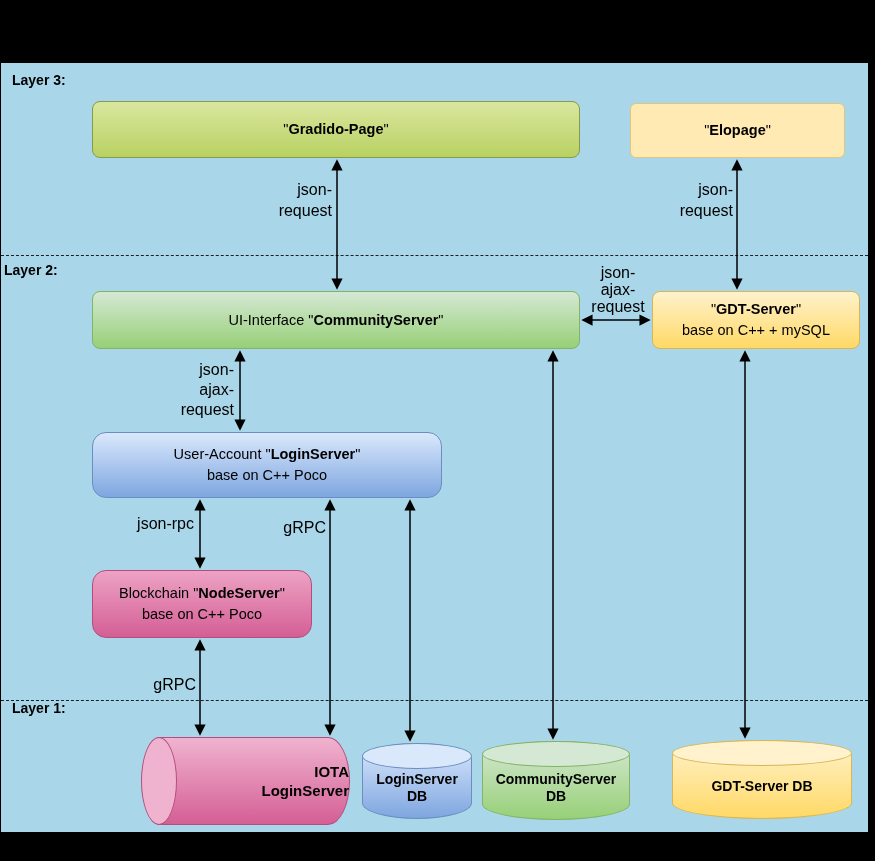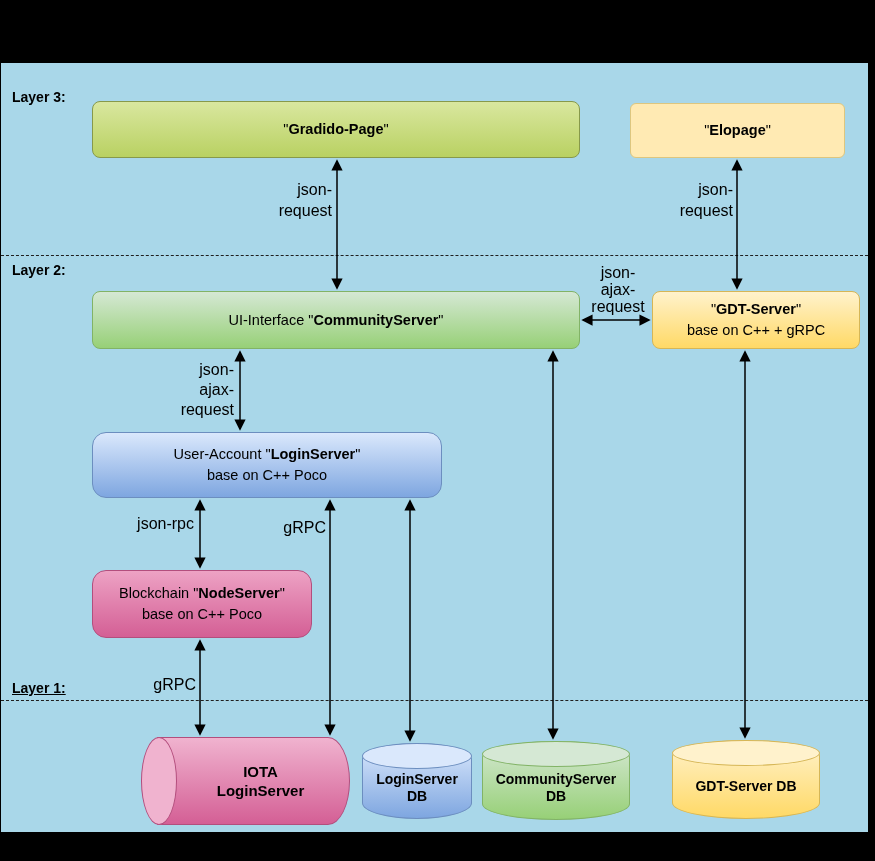--- a/index.html
+++ b/index.html
@@ -29,21 +29,21 @@
   .cyl-pink  { --c1:#f0b3cf; --c2:#d45f95; --bc:#b34e7d; }
   .vcyl .ctext { position:relative; z-index:1; height:100%; display:flex; flex-direction:column;
           justify-content:center; align-items:center; text-align:center;
           font-size:14px; font-weight:bold; line-height:17px; padding-top:14px; }
 
   .hcyl { position:absolute; border:1px solid var(--bc); border-radius:0 22px 22px 0 / 0 50% 50% 0;
           background:linear-gradient(var(--c1),var(--c2)); }
   .hcyl::before { content:""; position:absolute; left:-17px; top:-1px; bottom:-1px; width:34px;
           background:var(--c1); border:1px solid var(--bc); border-radius:50%; }
   .hcyl .ctext { position:relative; z-index:1; height:100%; display:flex; flex-direction:column;
-          justify-content:center; align-items:center; text-align:center;
+          justify-content:center; align-items:flex-end; text-align:center;
           font-size:15px; font-weight:bold; line-height:19px; padding-left:14px; }
 
   .elabel { position:absolute; font-size:16px; line-height:21px; }
   .elabel.tight { line-height:17px; }
   .ta-r { text-align:right; } .ta-c { text-align:center; }
 
   .overlay { position:absolute; left:0; top:0; width:875px; height:861px; pointer-events:none; }
   .overlay line { stroke:#000; stroke-width:1.5; }
 
   .topbar { position:absolute; left:0; top:0; width:875px; height:62px; background:#000; }
@@ -53,39 +53,39 @@
 <body>
 
 <div class="page">
   <div class="topbar"></div>
   <div class="canvas"></div>
   <div class="bottombar"></div>
 
   <div class="sep" style="top:255px;"></div>
   <div class="sep" style="top:700px;"></div>
 
-  <div class="layer-label" style="left:12px; top:72px;margin-top:17px;">Layer 3:</div>
-  <div class="layer-label" style="left:12px; top:262px;">Layer 2:</div>
-  <div class="layer-label" style="left:12px; top:680px;text-decoration:underline;">Layer 1:</div>
+  <div class="layer-label" style="left:12px; top:72px;">Layer 3:</div>
+  <div class="layer-label" style="left:4px; top:262px;">Layer 2:</div>
+  <div class="layer-label" style="left:12px; top:700px;">Layer 1:</div>
 
   <div class="box r8 c-gradido" style="left:92px; top:101px; width:488px; height:57px;">
     <div><span>"</span><b>Gradido-Page</b><span>"</span></div>
   </div>
 
   <div class="box r6 c-paleyellow" style="left:630px; top:103px; width:215px; height:55px;">
     <div><span>"</span><b>Elopage</b><span>"</span></div>
   </div>
 
   <div class="box r8 c-green" style="left:92px; top:291px; width:488px; height:58px;">
     <div><span>UI-Interface "</span><b>CommunityServer</b><span>"</span></div>
   </div>
 
   <div class="box r8 c-yellow" style="left:652px; top:291px; width:208px; height:58px;">
     <div><span>"</span><b>GDT-Server</b><span>"</span></div>
-    <div>base on C++ + gRPC</div>
+    <div>base on C++ + mySQL</div>
   </div>
 
   <div class="box r12 c-blue" style="left:92px; top:432px; width:350px; height:66px;">
     <div><span>User-Account "</span><b>LoginServer</b><span>"</span></div>
     <div>base on C++ Poco</div>
   </div>
 
   <div class="box r12 c-pink" style="left:92px; top:570px; width:220px; height:68px;">
     <div><span>Blockchain "</span><b>NodeServer</b><span>"</span></div>
     <div>base on C++ Poco</div>
@@ -105,21 +105,21 @@
     </div>
   </div>
 
   <div class="vcyl cyl-green" style="left:482px; top:741px; width:148px; height:79px;">
     <div class="ctext">
       <div>CommunityServer</div>
       <div>DB</div>
     </div>
   </div>
 
-  <div class="vcyl cyl-yellow" style="left:672px; top:740px; width:148px; height:79px;">
+  <div class="vcyl cyl-yellow" style="left:672px; top:740px; width:180px; height:79px;">
     <div class="ctext">
       <div>GDT-Server DB</div>
     </div>
   </div>
 
   <svg class="overlay" viewBox="0 0 875 861">
     <defs>
       <marker id="ah" viewBox="0 0 10 10" refX="8.5" refY="5" markerWidth="7.5" markerHeight="7.5" orient="auto-start-reverse">
         <path d="M0,0 L10,5 L0,10 z" fill="#000"></path>
       </marker>

